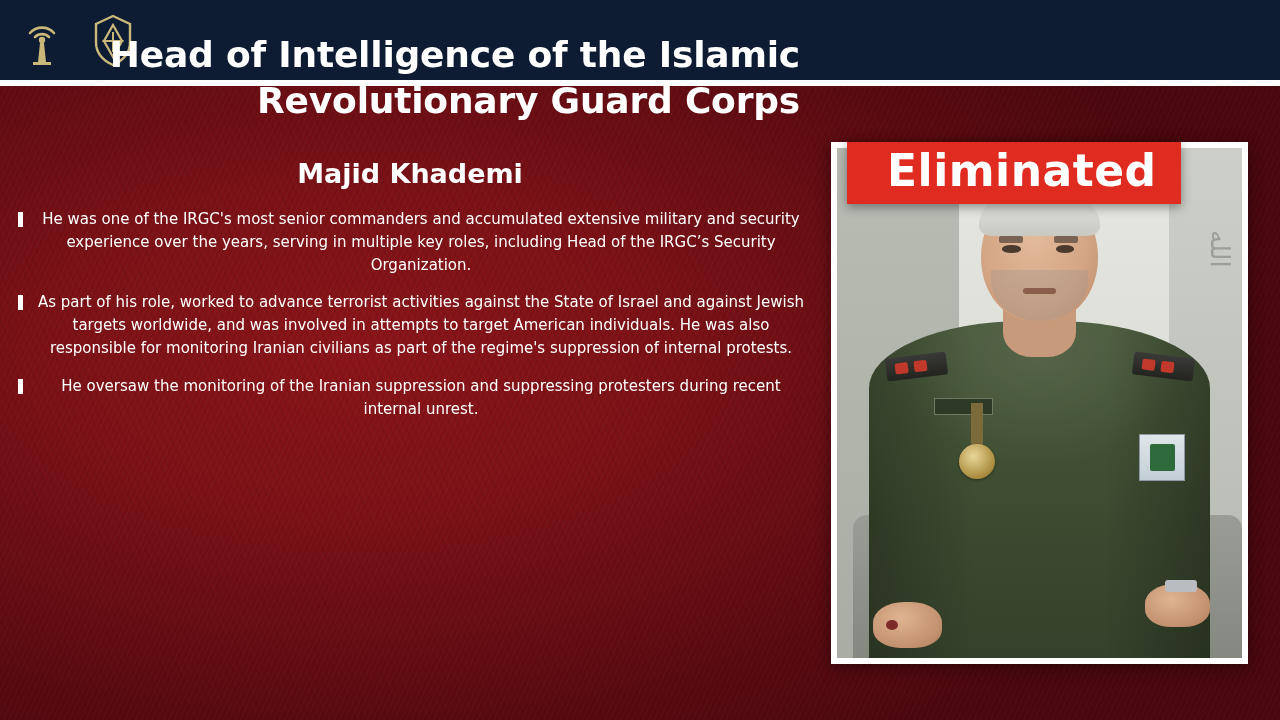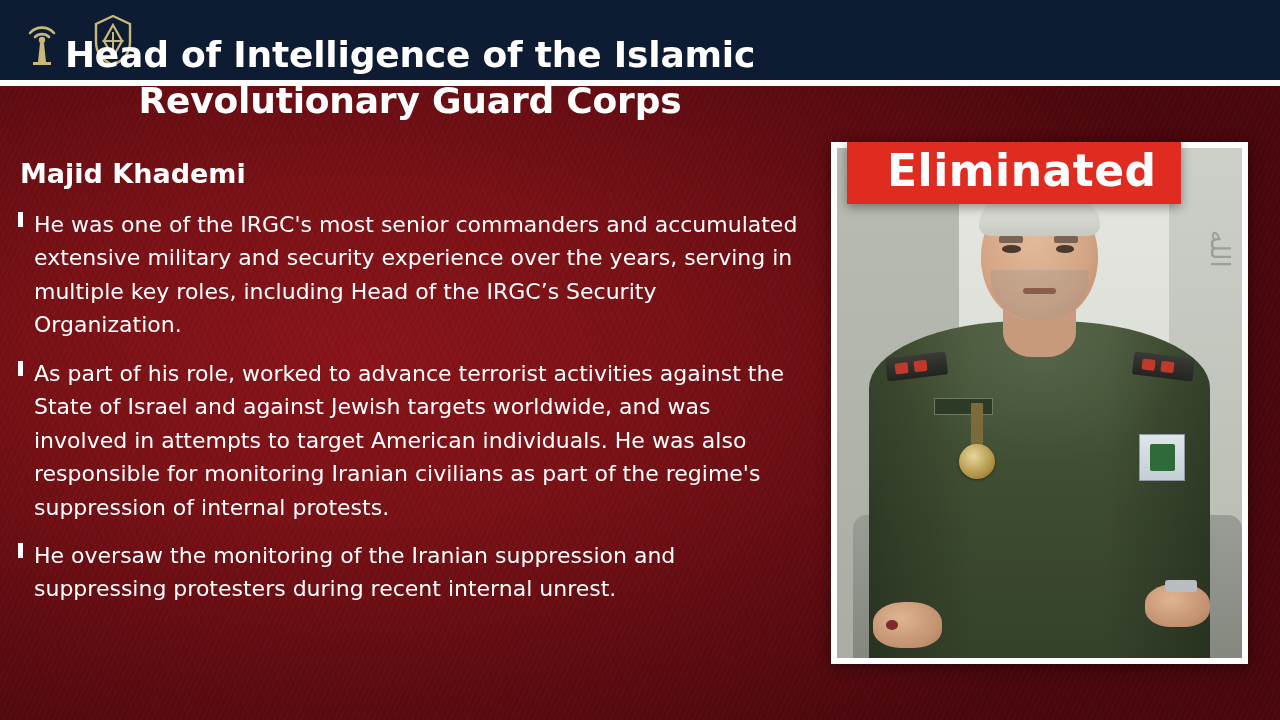--- a/index.html
+++ b/index.html
@@ -68,50 +68,52 @@
     top: 0; left: 0;
     width: 820px;
     height: 634px;
     z-index: 3;
   }
   .headline {
     position: absolute;
     top: 32px;
     left: 20px;
     width: 780px;
-    text-align: center;
+    text-align: right;
     color: #ffffff;
     font-size: 36px;
     font-weight: bold;
     line-height: 1.28;
     letter-spacing: -0.2px;
   }
   .subject-name {
     position: absolute;
     top: 158px;
     left: 20px;
     width: 780px;
+    text-align: center;
     color: #ffffff;
     font-size: 27px;
     font-weight: bold;
   }
 
   .bullets {
     position: absolute;
     top: 208px;
     left: 18px;
     width: 790px;
   }
   .bullet {
     position: relative;
     padding-left: 16px;
     margin-bottom: 15px;
     color: #ffffff;
-    font-size: 22px;
+    font-size: 15px;
     line-height: 1.52;
+    text-align: center;
   }
   .bullet .tick {
     position: absolute;
     left: 0;
     top: 4px;
     width: 5px;
     height: 15px;
     background: #ffffff;
   }
 

